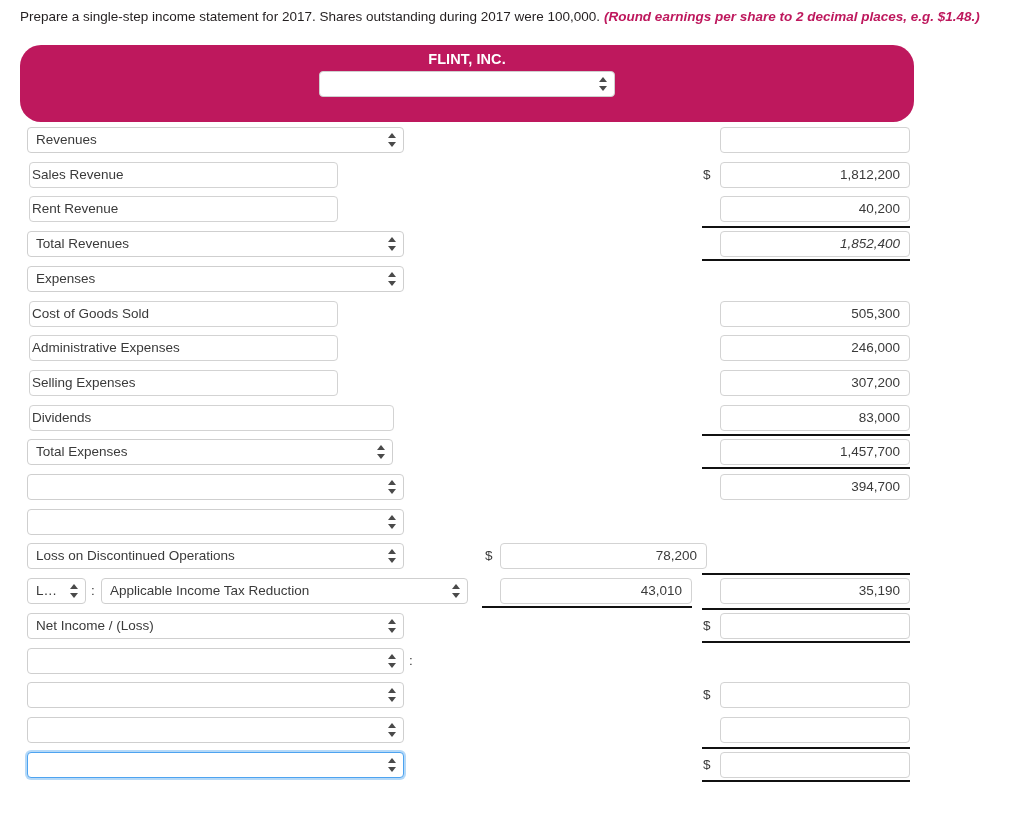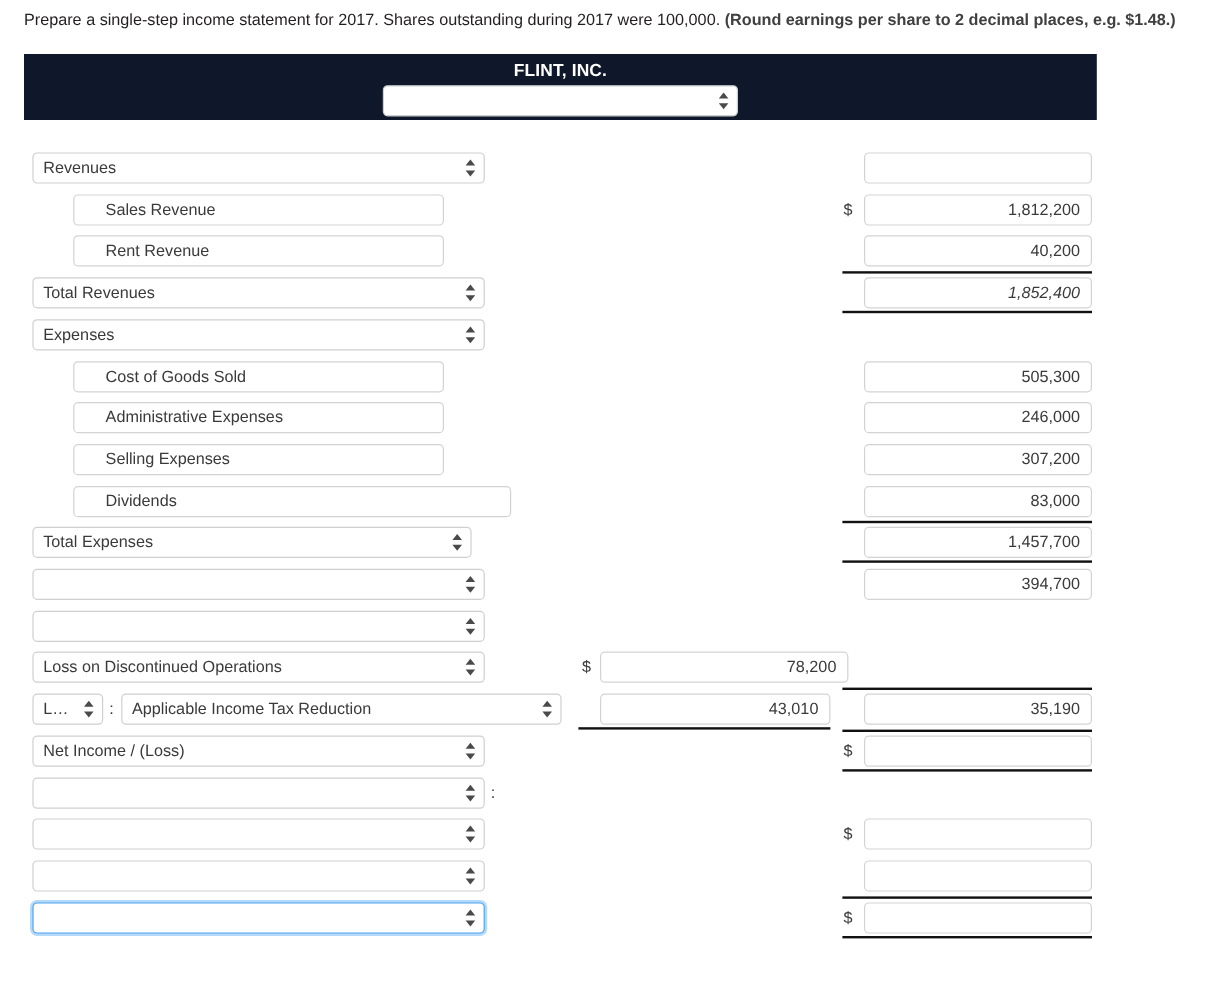--- a/index.html
+++ b/index.html
@@ -18,32 +18,34 @@
   #instruction {
     position: absolute;
     left: 20px; top: 8px;
     width: 990px;
     font-size: 13.5px;
     line-height: 17px;
     color: #231f20;
     white-space: nowrap;
   }
   #instruction .hint {
-    color: #404040;
+    color: #be185d;
+    font-style: italic;
     font-weight: bold;
   }
 
   
   #title-bar {
     position: absolute;
     left: 20px; top: 45px;
-    width: 894px; height: 55px;
-    background: #0f172a;
+    width: 894px; height: 77px;
+    background: #be185d;
     color: #ffffff;
     text-align: center;
+    border-radius: 21px;
   }
   #title-bar .co-name {
     font-size: 14.5px; font-weight: bold;
     letter-spacing: .1px;
     padding-top: 6px;
   }
   #title-bar .stmt-name {
     font-size: 14.5px; font-weight: bold;
     padding-top: 2px;
   }
@@ -87,25 +89,24 @@
   }
   .sel .spin i.up {
     border-bottom: 5px solid #4a4a4a;
     top: 1px;
   }
   .sel .spin i.dn {
     border-top: 5px solid #4a4a4a;
     bottom: 1px;
   }
   .txt {
-    padding-left: 26px;
+    padding-left: 2px;
     border-color: #d3d3d3;
     overflow: hidden;
     white-space: nowrap;
-    margin-left: 32px;
   }
   .amt {
     text-align: right;
     padding-right: 9px;
     border-color: #d3d3d3;
     overflow: hidden;
     white-space: nowrap;
   }
   .focused {
     border-color: #4da3f0;

